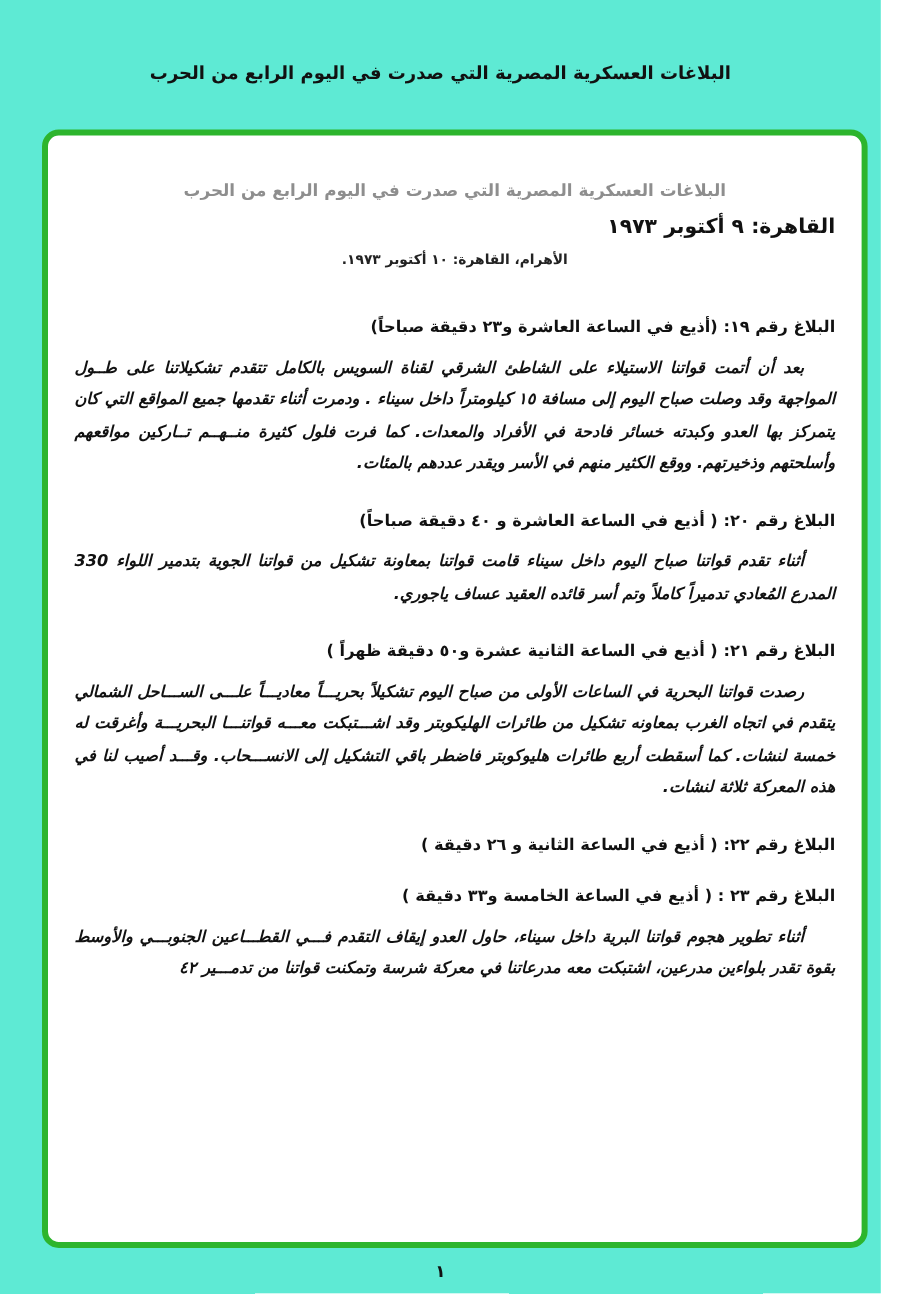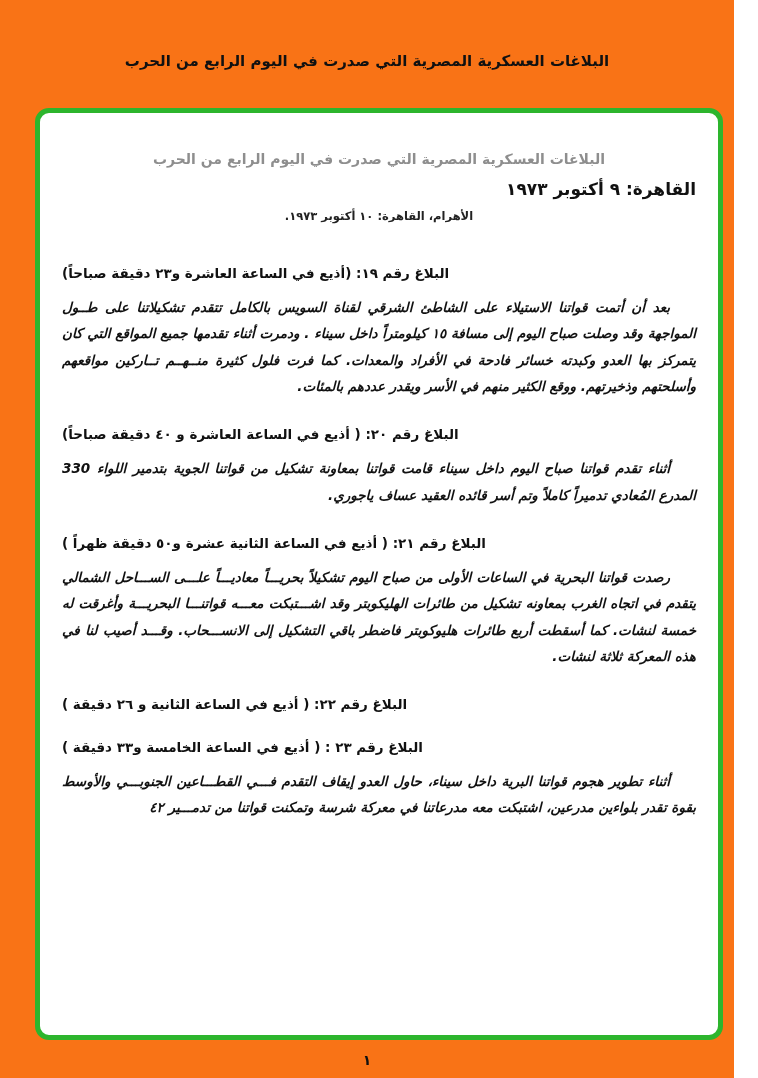--- a/index.html
+++ b/index.html
@@ -5,21 +5,21 @@
   html, body {
     margin: 0;
     padding: 0;
     background: #ffffff;
     font-family: "DejaVu Sans", sans-serif;
   }
   .page {
     position: relative;
     width: 734px;
     height: 1078px;
-    background: #f97316;
+    background: #5eead4;
     overflow: hidden;
   }
   .outer-title {
     position: absolute;
     top: 52px;
     left: 0;
     width: 100%;
     text-align: center;
     direction: rtl;
     font-size: 15px;
@@ -55,21 +55,21 @@
   .source-line {
     text-align: center;
     font-size: 11.5px;
     font-weight: 700;
     color: #222222;
     margin-top: 10px;
   }
   .communique { margin: 0; }
   .communique-heading {
     margin-top: 27px;
-    text-align: left;
+    text-align: right;
     font-size: 13.5px;
     font-weight: 700;
     color: #111111;
   }
   .communique-body {
     margin-top: 13px;
     text-align: justify;
     text-indent: 26px;
     font-size: 13.5px;
     font-weight: 700;

